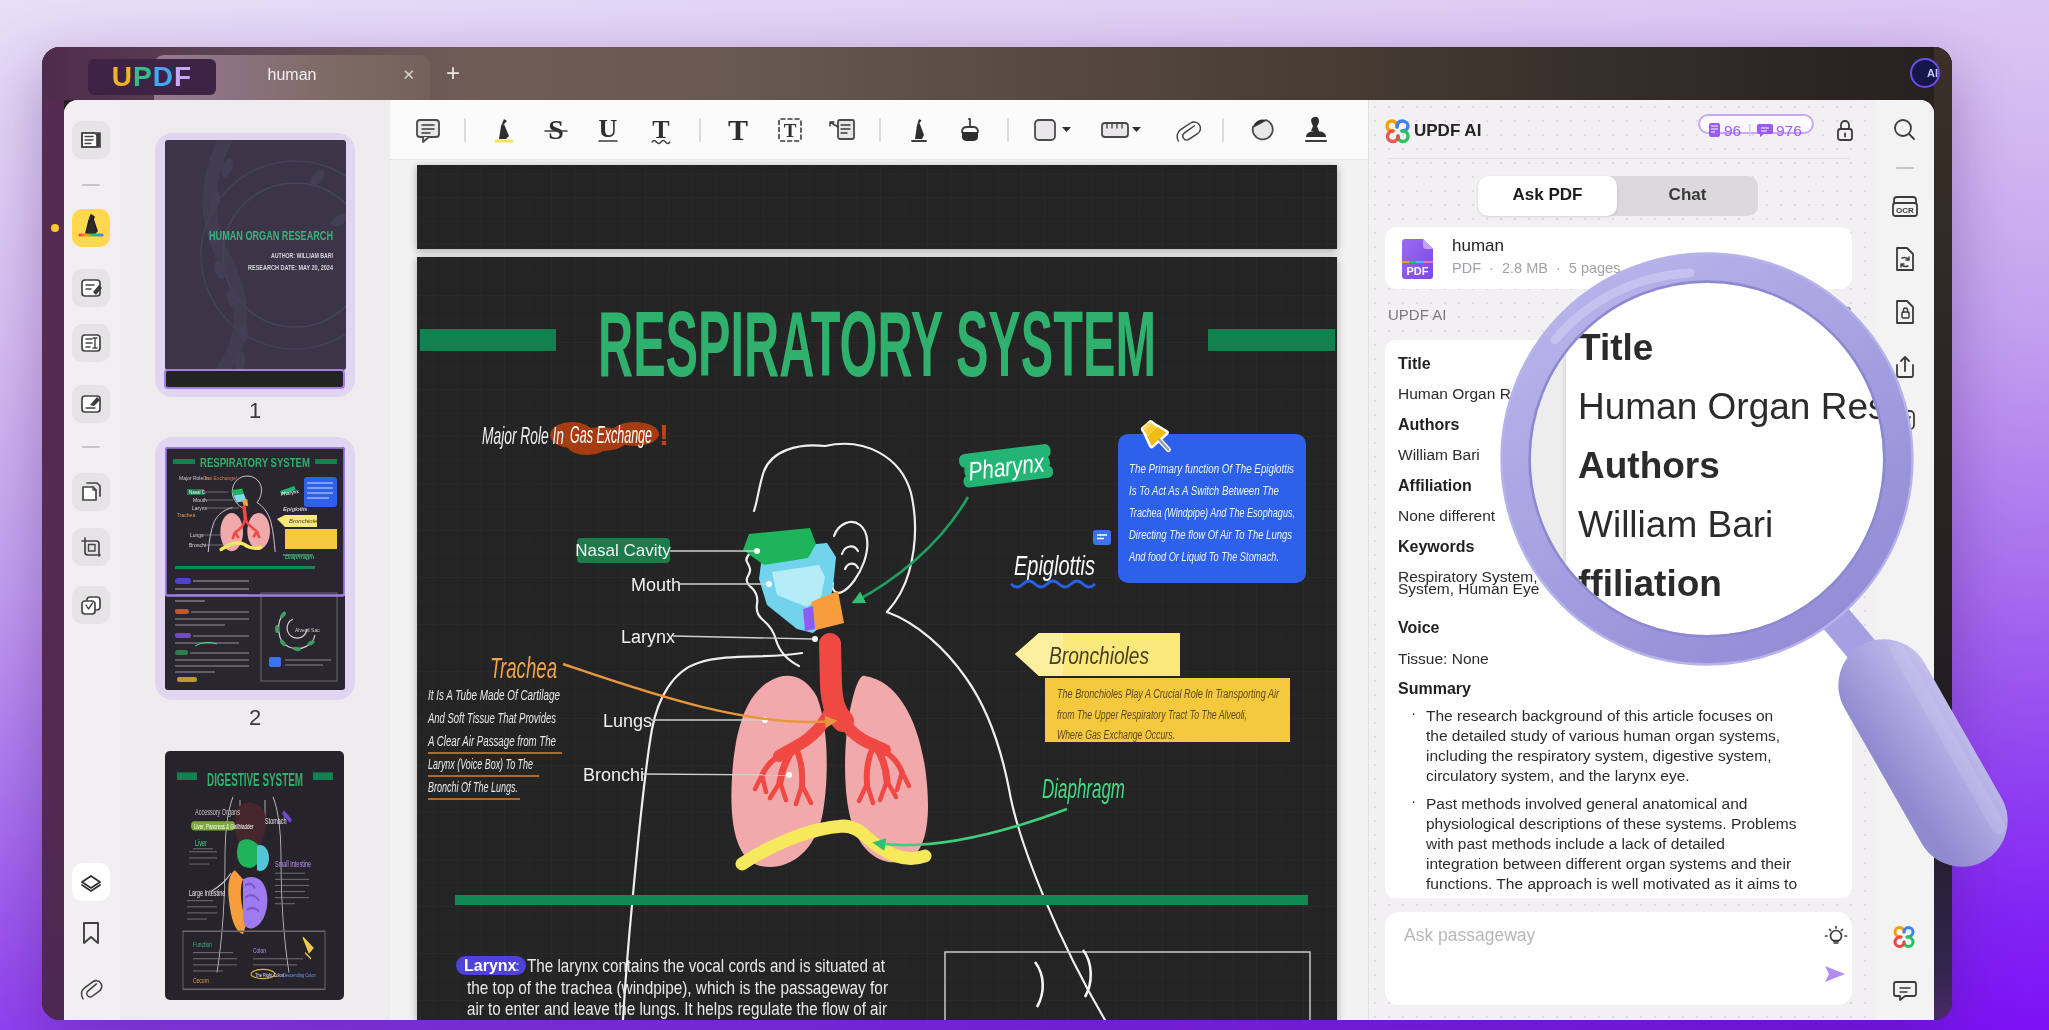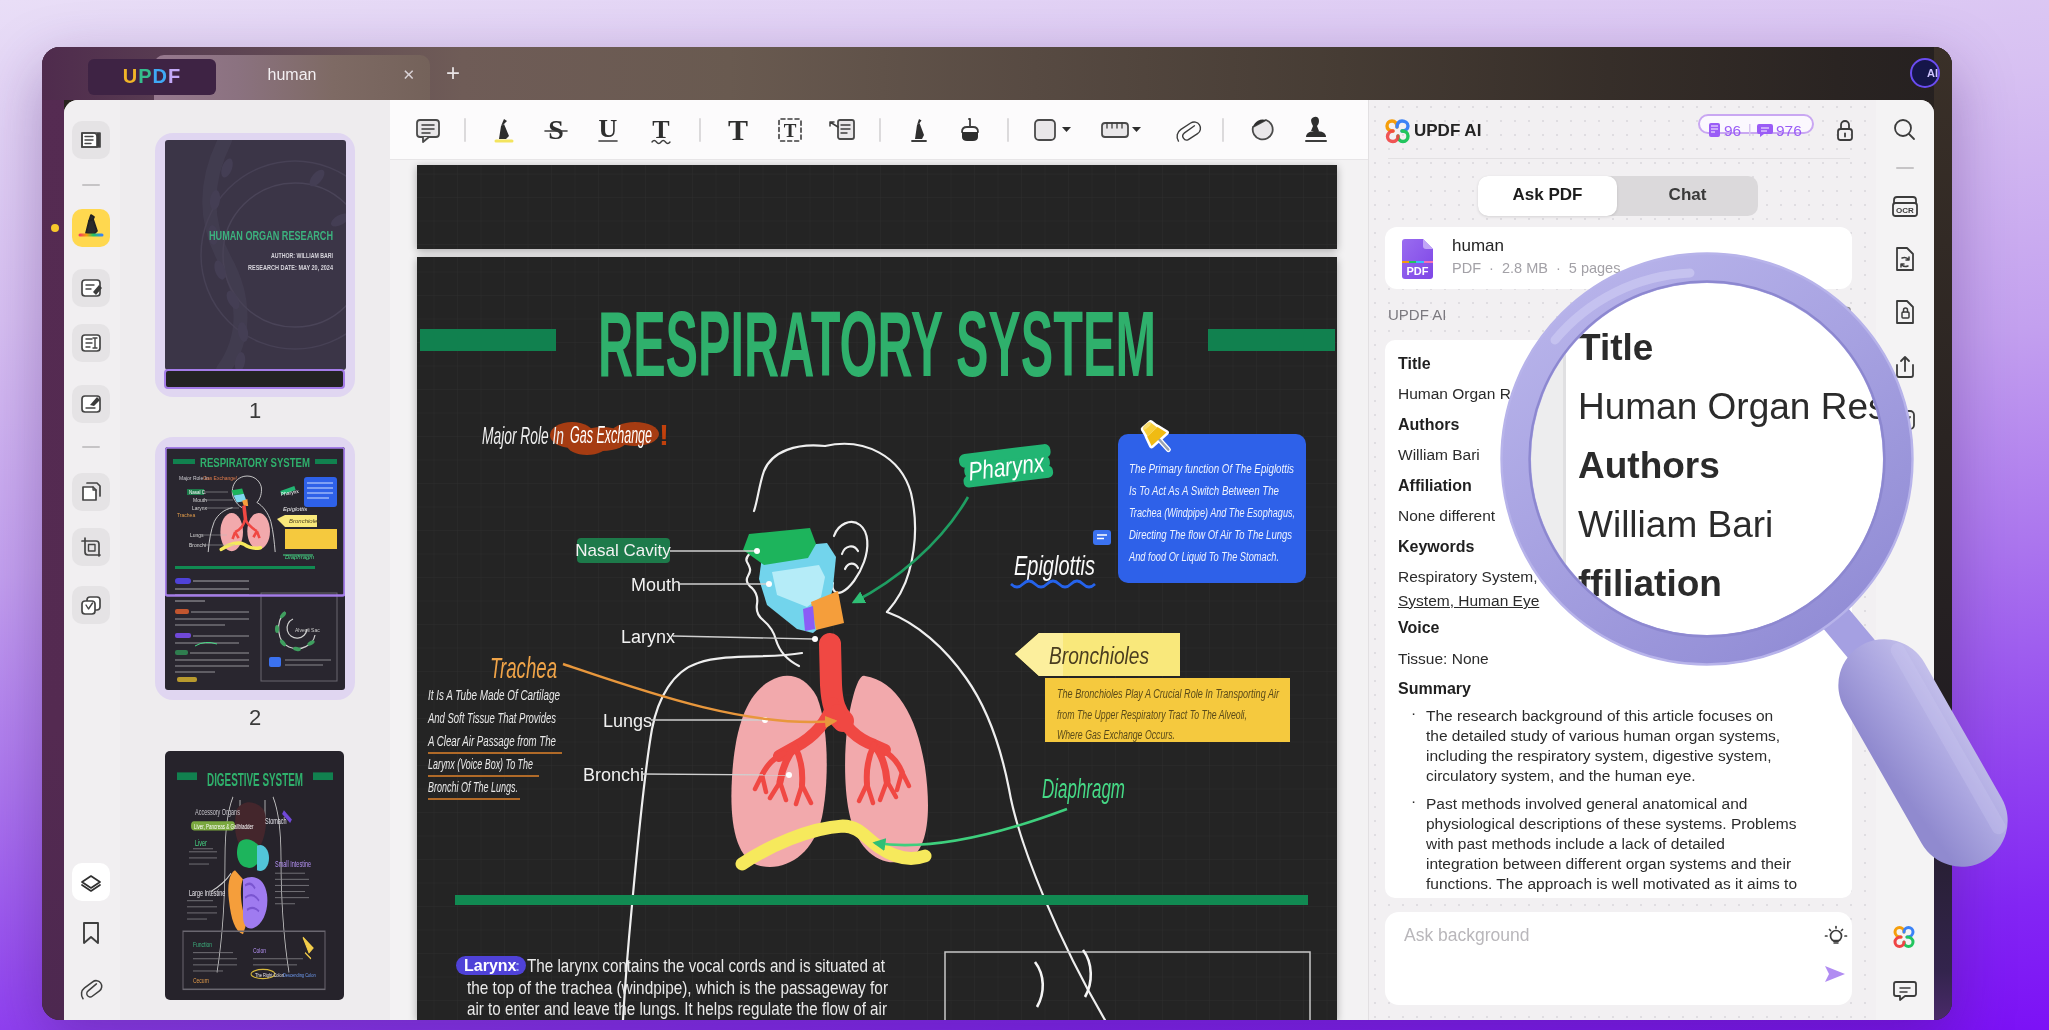--- a/index.html
+++ b/index.html
@@ -11,21 +11,21 @@
   #stage { position:relative; width:2049px; height:1030px; }
   #win { position:absolute; left:42px; top:47px; width:1910px; height:973px;
     border-radius:18px; overflow:hidden; background:#29231f;
     box-shadow: 0 20px 60px rgba(60,20,100,.35); }
   #lframe { position:absolute; left:0; top:0; width:22px; height:973px;
     background:linear-gradient(#552b52 0%, #542a51 70%, #4d2850 100%); }
   
   #tbar { position:absolute; left:0; top:0; width:1910px; height:53px;
     background: linear-gradient(90deg,#4f2b4d 0%,#5a4052 8%,#6f5c57 22%,#695a50 36%,#574a42 52%,#463c34 68%,#362e29 82%,#2a2422 94%,#252020 100%); }
   #logo { position:absolute; left:46px; top:12px; width:128px; height:36px; background:#3e2344; border-radius:6px;
-    font-weight:bold; font-size:20px; letter-spacing:1px; text-align:center; line-height:35px; }
+    font-weight:bold; font-size:28px; letter-spacing:1px; text-align:center; line-height:35px; }
   #logo span:nth-child(1){color:#f0b428;} #logo span:nth-child(2){color:#35bd8d;}
   #logo span:nth-child(3){color:#3fa9f5;} #logo span:nth-child(4){color:#c3a9f8;}
   #tab { position:absolute; left:112px; top:8px; width:276px; height:45px; border-radius:10px 10px 0 0;
     background: linear-gradient(90deg, #97798f 0%, #8b7280 30%, #7e6a64 65%, #74625a 100%); }
   #tab .t { position:absolute; left:0; right:0; top:11px; text-align:center; color:#f3eff2; font-size:16px; }
   #tab .x { position:absolute; right:15px; top:11px; color:#d9d2d6; font-size:15px; }
   .plus { position:absolute; left:404px; top:12px; color:#e9e4e6; font-size:24px; font-weight:300; }
   #aibtn { position:absolute; z-index:8; left:1868px; top:11px; width:30px; height:30px; border-radius:50%;
     background:#15164a; border:2px solid #6a4cf0; color:#cfc5ff; font-size:11px; font-weight:bold;
     text-align:right; line-height:27px; }
@@ -549,39 +549,39 @@
 
         <div class="abs" style="left:17px; top:240px; width:467px; height:558px; background:#fff; border-radius:10px; overflow:hidden;">
           <div class="abs b" style="left:13px; top:15px;">Title</div>
           <div class="abs r" style="left:13px; top:45px;">Human Organ Research</div>
           <div class="abs b" style="left:13px; top:76px;">Authors</div>
           <div class="abs r" style="left:13px; top:106px;">William Bari</div>
           <div class="abs b" style="left:13px; top:137px;">Affiliation</div>
           <div class="abs r" style="left:13px; top:167px;">None different</div>
           <div class="abs b" style="left:13px; top:198px;">Keywords</div>
           <div class="abs r" style="left:13px; top:228px;">Respiratory System, Digestive System, Circulatory</div>
-          <div class="abs r" style="left:13px; top:252px;text-decoration:underline;">System, Human Eye</div>
+          <div class="abs r" style="left:13px; top:240px;">System, Human Eye</div>
           <div class="abs b" style="left:13px; top:279px;">Voice</div>
           <div class="abs r" style="left:13px; top:310px;">Tissue: None</div>
           <div class="abs b" style="left:13px; top:340px;">Summary</div>
           <div class="abs r" style="left:26px; top:364px;">·</div>
           <div class="abs r" style="left:41px; top:367px;">The research background of this article focuses on</div>
           <div class="abs r" style="left:41px; top:387px;">the detailed study of various human organ systems,</div>
           <div class="abs r" style="left:41px; top:407px;">including the respiratory system, digestive system,</div>
-          <div class="abs r" style="left:41px; top:427px;">circulatory system, and the human eye.</div>
+          <div class="abs r" style="left:41px; top:427px;">circulatory system, and the larynx eye.</div>
           <div class="abs r" style="left:26px; top:452px;">·</div>
           <div class="abs r" style="left:41px; top:455px;">Past methods involved general anatomical and</div>
           <div class="abs r" style="left:41px; top:475px;">physiological descriptions of these systems. Problems</div>
           <div class="abs r" style="left:41px; top:495px;">with past methods include a lack of detailed</div>
           <div class="abs r" style="left:41px; top:515px;">integration between different organ systems and their</div>
           <div class="abs r" style="left:41px; top:535px;">functions. The approach is well motivated as it aims to</div>
         </div>
 
         <div class="abs" style="left:17px; top:812px; width:467px; height:93px; background:#fff; border-radius:14px;">
-          <div class="abs" style="left:19px; top:13px; font-size:17.5px; color:#b9b7bb;">Ask background</div>
+          <div class="abs" style="left:19px; top:13px; font-size:17.5px; color:#b9b7bb;">Ask passageway</div>
           <svg class="abs" style="left:438px; top:12px;" width="26" height="26" fill="none" stroke="#3c3c3c" stroke-width="1.7" stroke-linecap="round">
             <circle cx="13" cy="12" r="5.5"></circle>
             <path d="M10.5,16.5 h5 M11,19 h4" stroke-width="1.5"></path>
             <path d="M13,2.5 v1.5 M4,12 h-1.5 M22,12 h1.5 M6.5,5.5 l1,1 M19.5,5.5 l-1,1"></path>
           </svg>
           <svg class="abs" style="left:438px; top:52px;" width="24" height="20">
               <path d="M2,2 L22,10 L2,18 L6,10 Z" fill="#b18cf2"></path>
             </svg>
         </div>
       </div>

